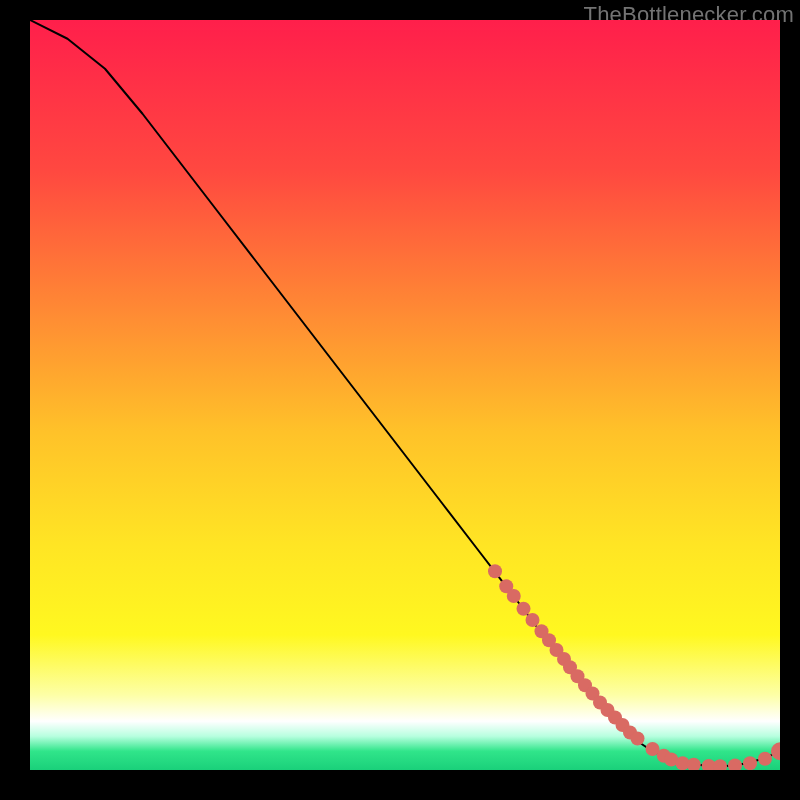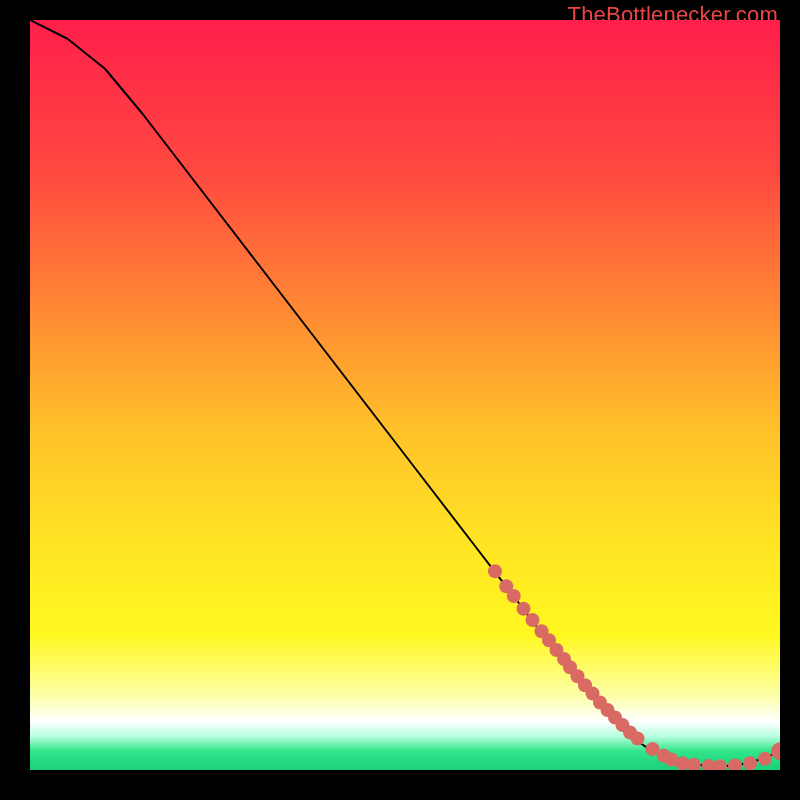--- a/index.html
+++ b/index.html
@@ -20,22 +20,22 @@
   .plot {
     position: absolute;
     left: 30px;
     top: 20px;
     width: 750px;
     height: 750px;
   }
   .watermark {
     position: absolute;
     top: 2px;
-    right: 22px;
-    color: #ef4444;
+    right: 6px;
+    color: #737373;
     font-size: 22px;
     font-weight: 500;
     letter-spacing: 0.2px;
     user-select: none;
     margin-left: 26px;
   }
   svg { display: block; }
 </style>
 </head>
 <body>

